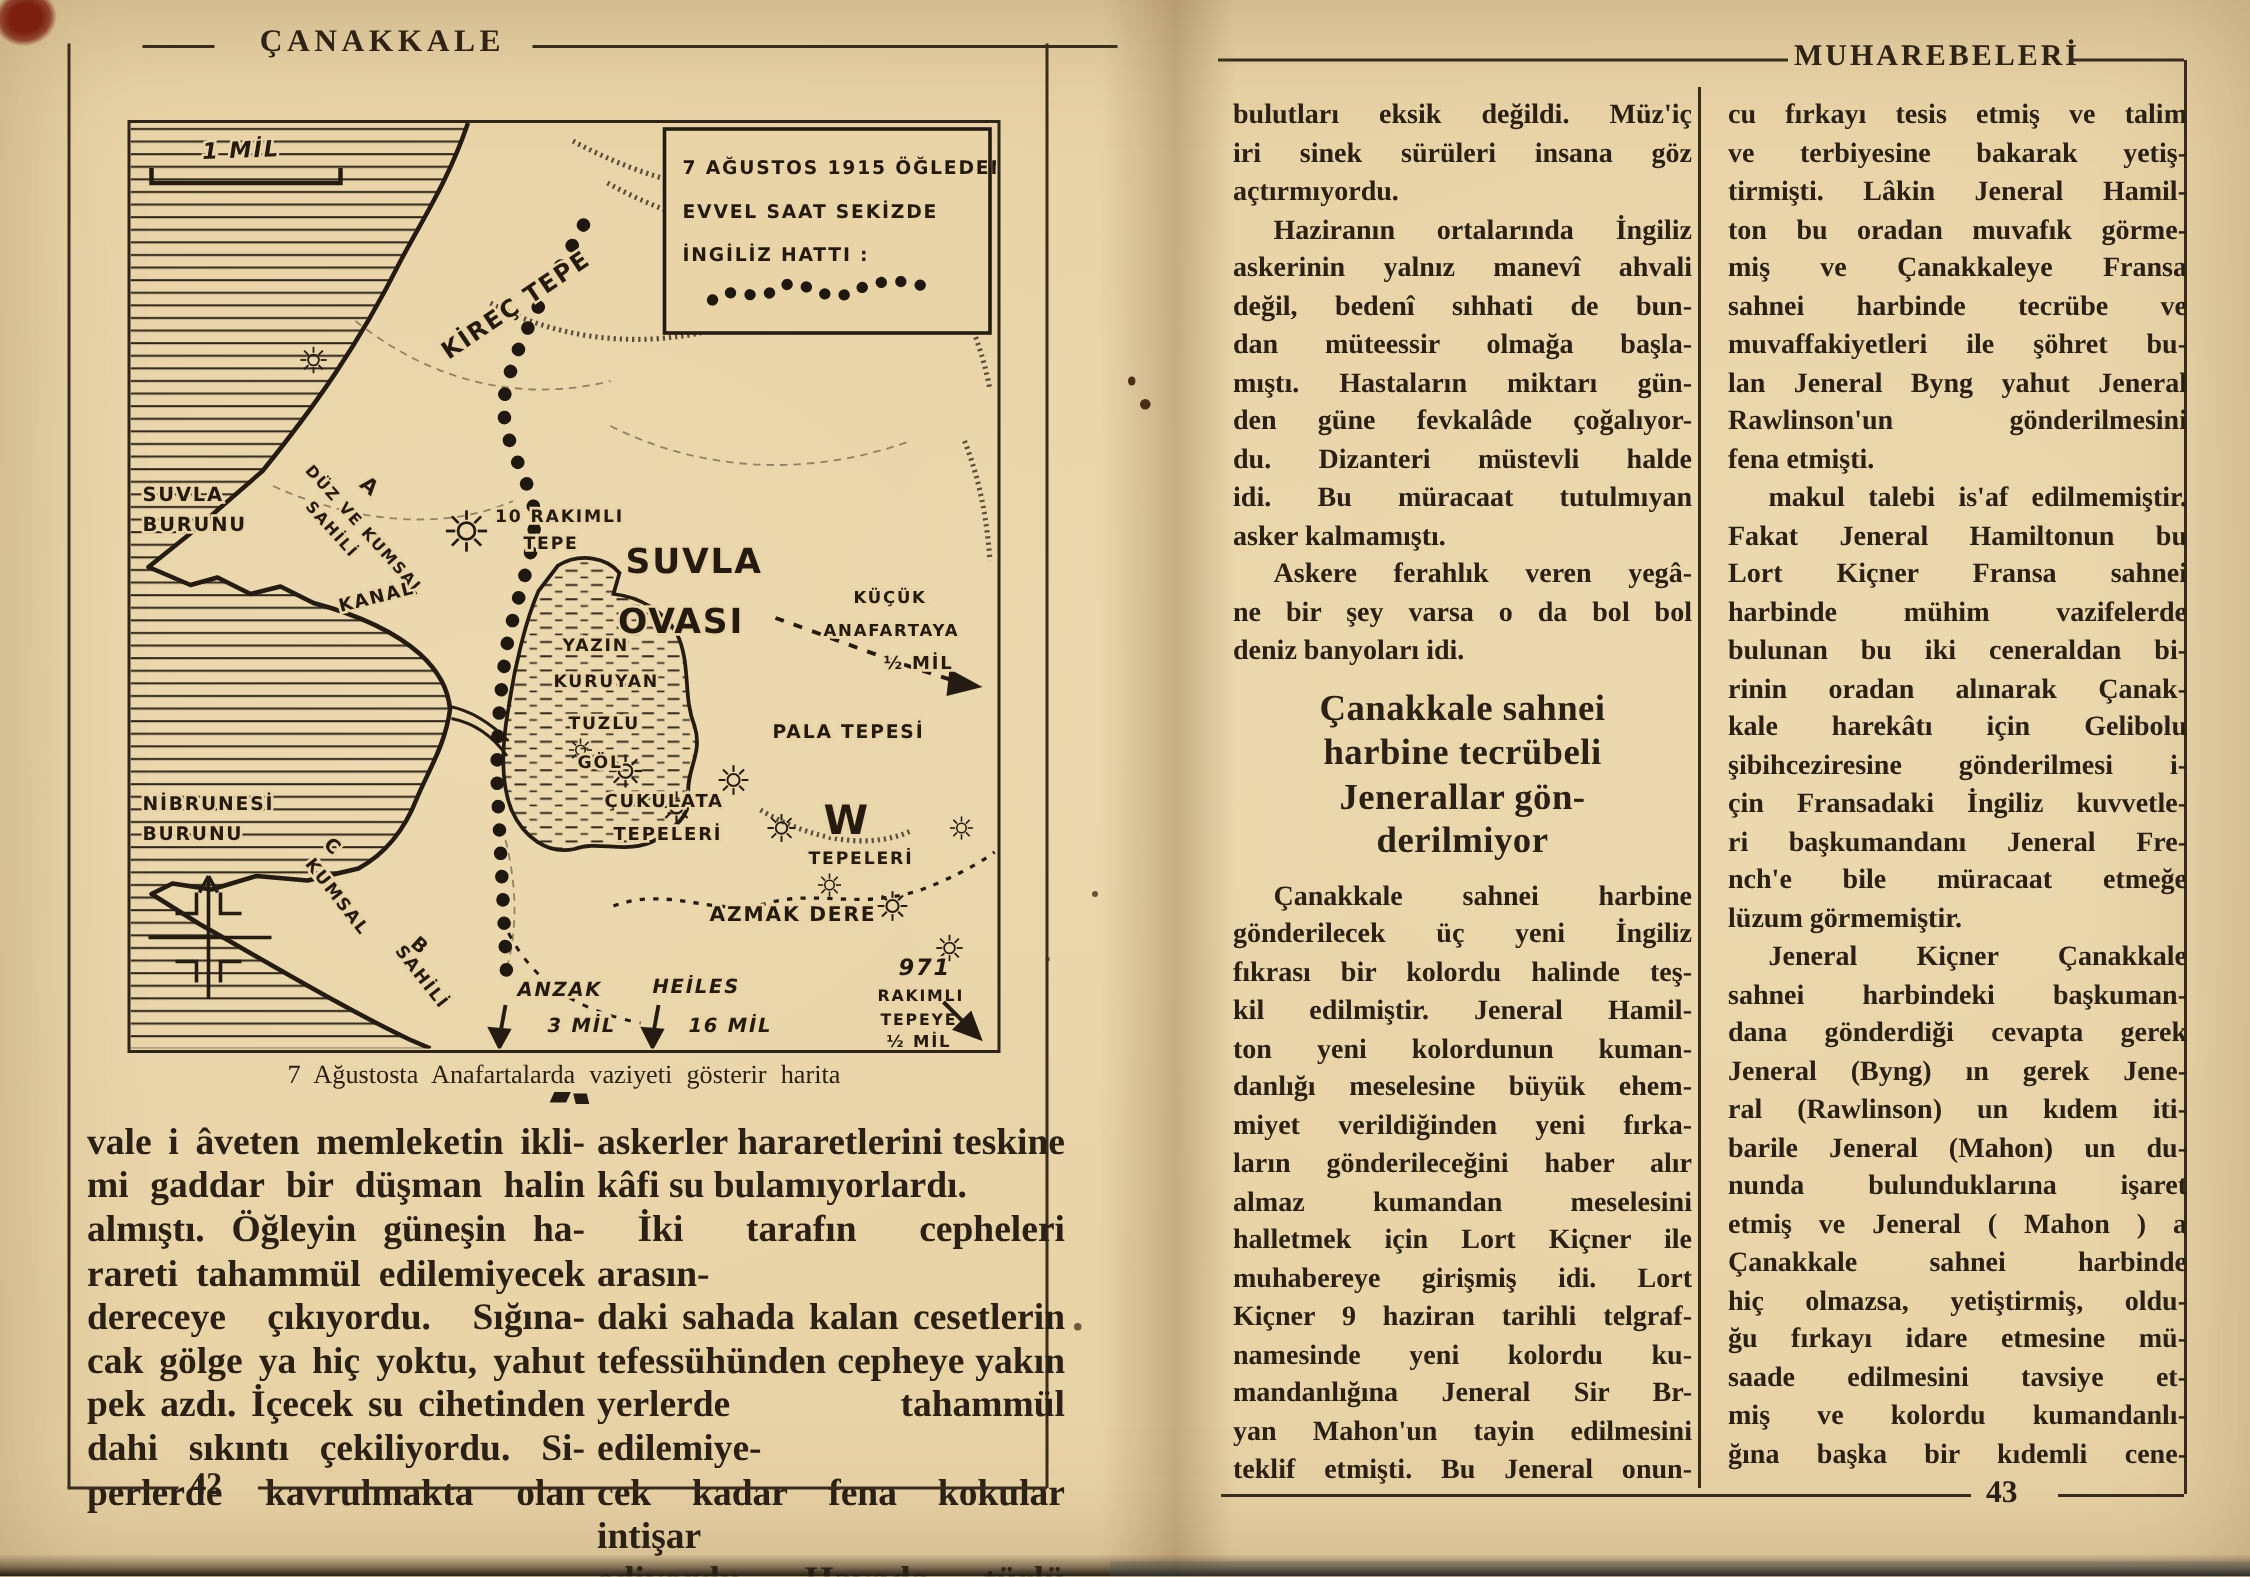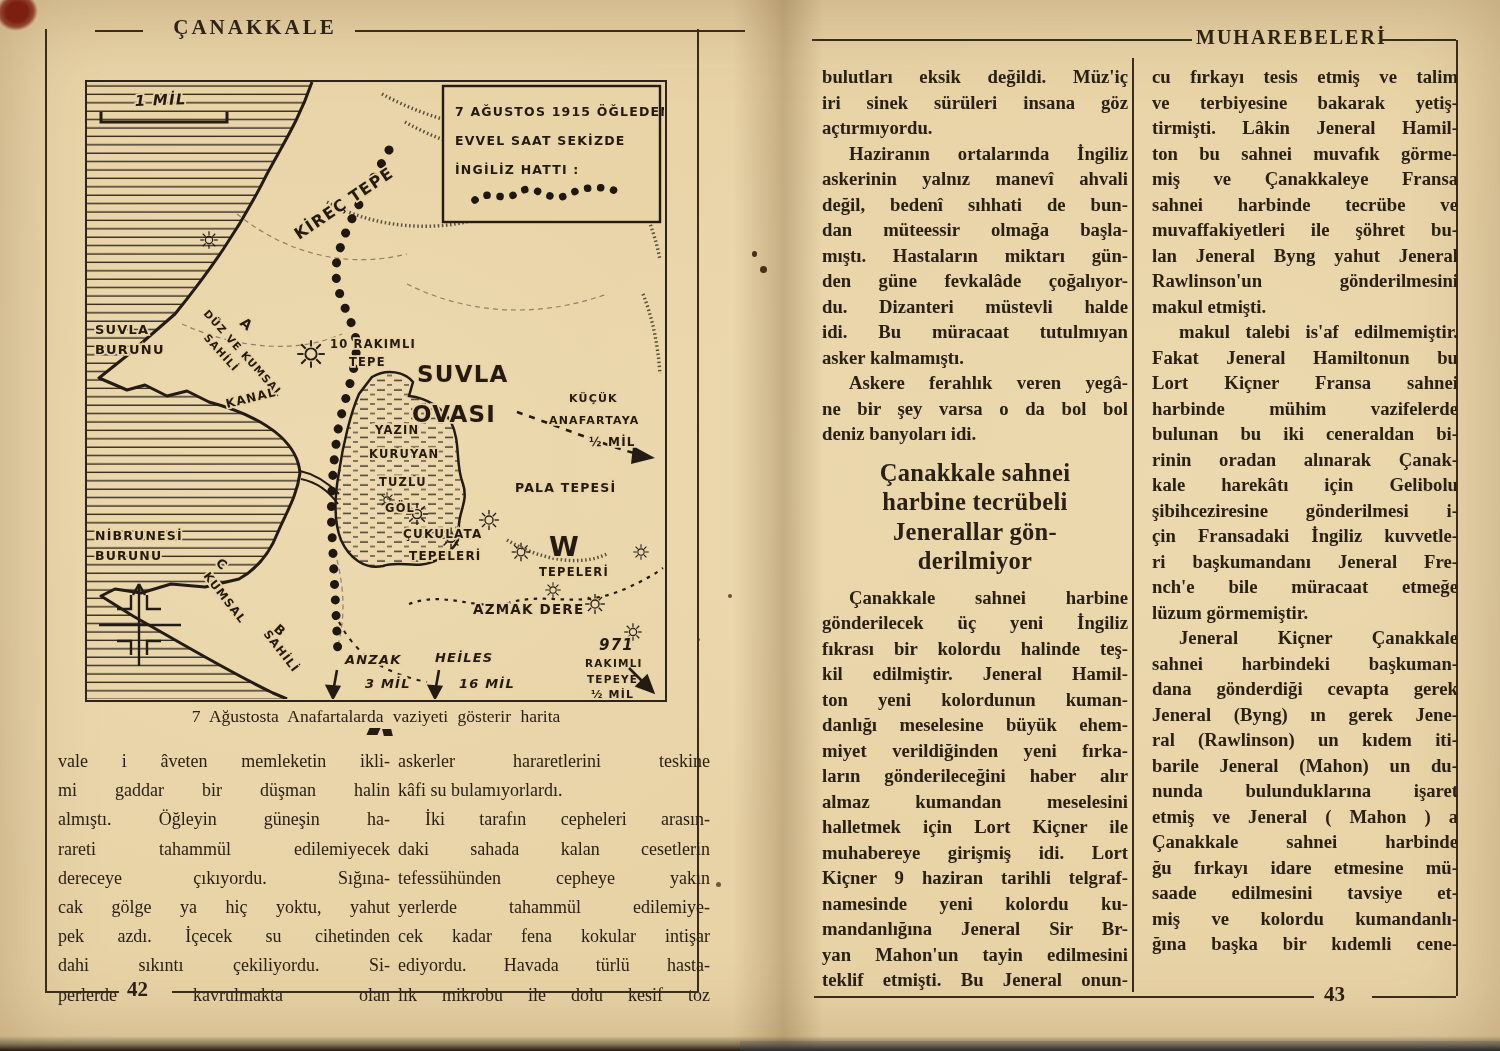--- a/index.html
+++ b/index.html
@@ -9,21 +9,21 @@
       radial-gradient(ellipse 900px 700px at 78% 45%, rgba(252,240,210,.20), transparent 70%),
       #e8d3a6;
     box-shadow: inset 0 0 90px rgba(118,86,44,.38);
     font-family:"Liberation Serif", serif; color:#2a2015;}
   .rule{position:absolute;background:#3a2c1d;height:2px;}
   .vrule{position:absolute;background:#3a2c1d;width:2px;}
   .hdr{position:absolute;font-weight:bold;color:#2e2315;}
   .pagenum{position:absolute;font-weight:bold;font-size:21px;color:#2a2015;}
   
   .col{position:absolute;}
-  .page-left .col{font-size:18px;line-height:29.2px;font-weight:normal;}
+  .page-left .col{font-size:25px;line-height:29.2px;font-weight:bold;}
   .page-right .col{font-size:18.7px;line-height:25.5px;font-weight:bold;}
   .para{margin:0;}
   .para.indent .line:first-child{text-indent:27px;}
   .line{text-align:justify;text-align-last:justify;white-space:normal;}
   .line.last{text-align:left;text-align-last:left;}
   .heading{font-size:24.5px;line-height:29.5px;font-weight:bold;text-align:center;
     margin:11px 0 9px 0;letter-spacing:.3px;}
   
   #mapbox{position:absolute;left:85px;top:80px;width:582px;height:622px;
     border:2.5px solid #2e241a;box-sizing:border-box;}
@@ -320,27 +320,27 @@
             <div class="line">yan Mahon'un tayin edilmesini</div>
             <div class="line">teklif etmişti. Bu Jeneral onun-</div>
           </div>
         </div>
     </div>
     <div class="col" style="left:1152px;top:64px;width:306px;">
         <div class="para">
           <div class="line">cu fırkayı tesis etmiş ve talim</div>
           <div class="line">ve terbiyesine bakarak yetiş-</div>
           <div class="line">tirmişti. Lâkin Jeneral Hamil-</div>
-          <div class="line">ton bu sahnei muvafık görme-</div>
+          <div class="line">ton bu oradan muvafık görme-</div>
           <div class="line">miş ve Çanakkaleye Fransa</div>
           <div class="line">sahnei harbinde tecrübe ve</div>
           <div class="line">muvaffakiyetleri ile şöhret bu-</div>
           <div class="line">lan Jeneral Byng yahut Jeneral</div>
           <div class="line">Rawlinson'un gönderilmesini</div>
-          <div class="line last">makul etmişti.</div>
+          <div class="line last">fena etmişti.</div>
         </div>
         <div class="para indent">
           <div class="line">makul talebi is'af edilmemiştir.</div>
           <div class="line">Fakat Jeneral Hamiltonun bu</div>
           <div class="line">Lort Kiçner Fransa sahnei</div>
           <div class="line">harbinde mühim vazifelerde</div>
           <div class="line">bulunan bu iki ceneraldan bi-</div>
           <div class="line">rinin oradan alınarak Çanak-</div>
           <div class="line">kale harekâtı için Gelibolu</div>
           <div class="line">şibihceziresine gönderilmesi i-</div>
@@ -352,20 +352,21 @@
         <div class="para indent">
           <div class="line">Jeneral Kiçner Çanakkale</div>
           <div class="line">sahnei harbindeki başkuman-</div>
           <div class="line">dana gönderdiği cevapta gerek</div>
           <div class="line">Jeneral (Byng) ın gerek Jene-</div>
           <div class="line">ral (Rawlinson) un kıdem iti-</div>
           <div class="line">barile Jeneral (Mahon) un du-</div>
           <div class="line">nunda bulunduklarına işaret</div>
           <div class="line">etmiş ve Jeneral ( Mahon ) a</div>
           <div class="line">Çanakkale sahnei harbinde</div>
+          <div class="line">hiç olmazsa, yetiştirmiş, oldu-</div>
           <div class="line">ğu fırkayı idare etmesine mü-</div>
           <div class="line">saade edilmesini tavsiye et-</div>
           <div class="line">miş ve kolordu kumandanlı-</div>
           <div class="line">ğına başka bir kıdemli cene-</div>
         </div>
       </div>
 
     <div class="rule" style="left:814px;top:996px;width:500px;"></div>
     <div class="pagenum" style="left:1324px;top:982px;">43</div>
     <div class="rule" style="left:1372px;top:996px;width:84px;"></div>

